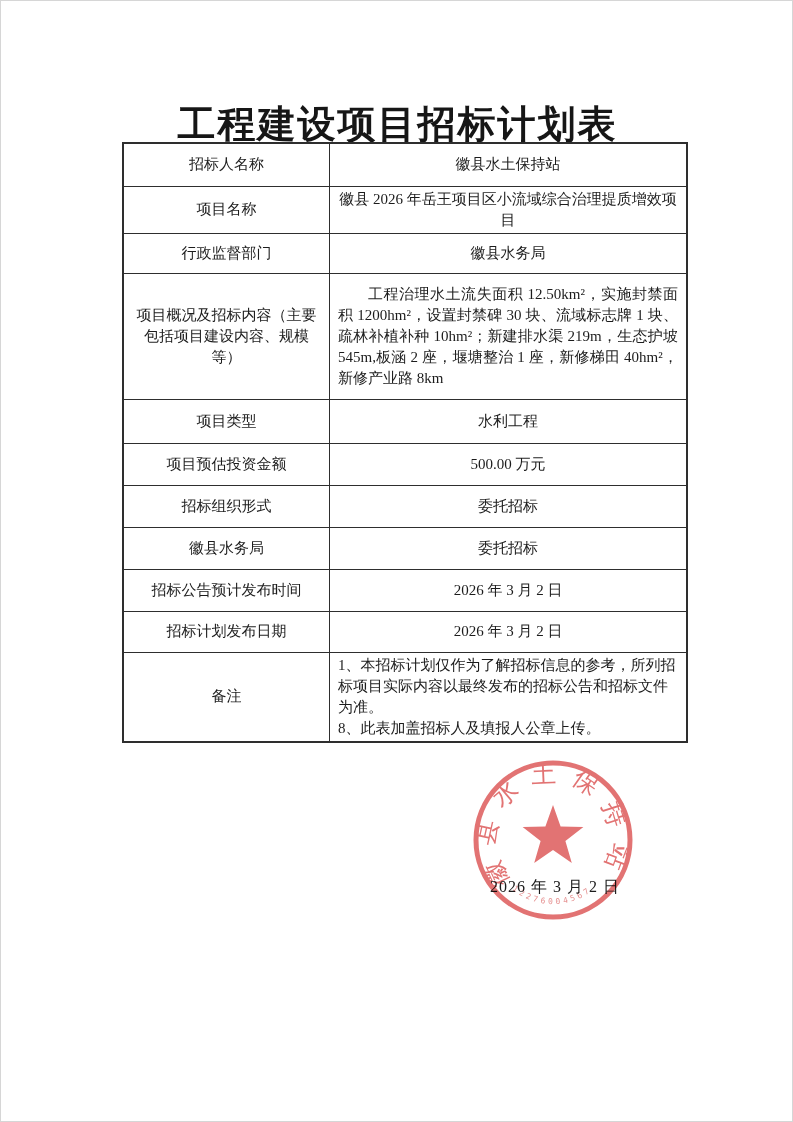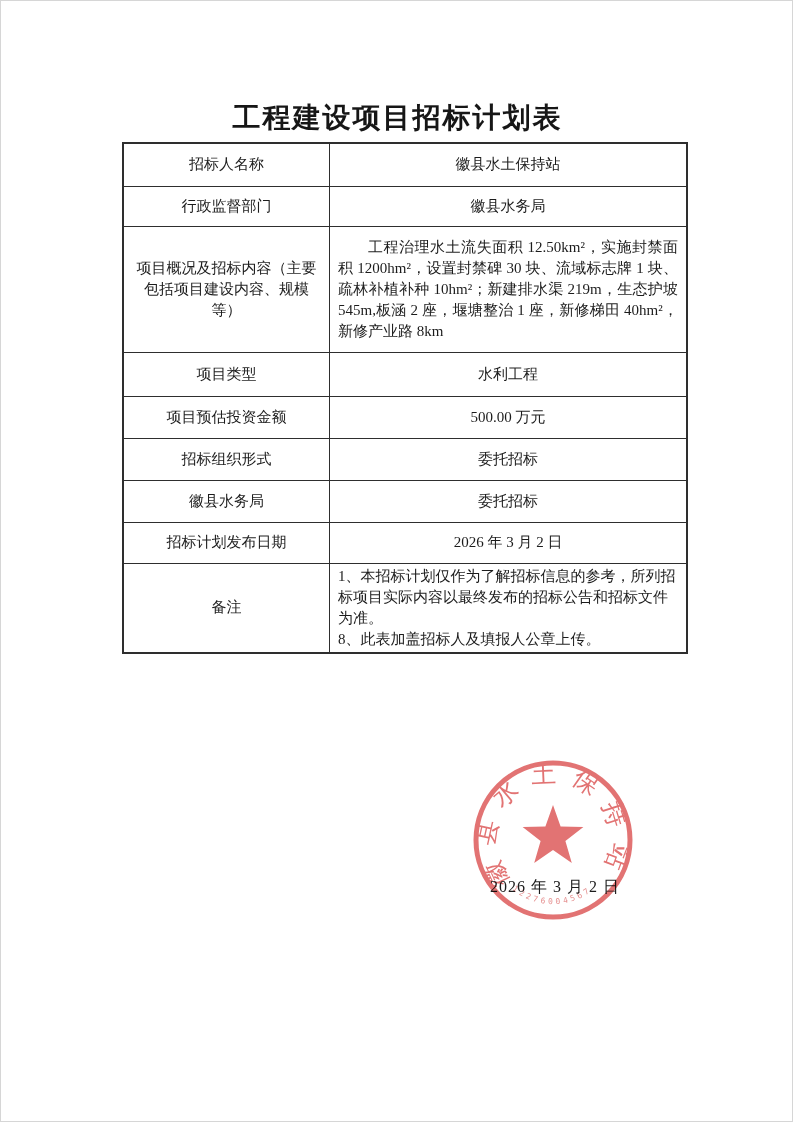--- a/index.html
+++ b/index.html
@@ -15,21 +15,21 @@
     position:absolute;inset:0;
     border:1px solid #d6d6d6;
     box-sizing:border-box;
   }
   .doc-title{
     position:absolute;
     top:98px;left:0;width:793px;
     text-align:center;
     font-family:"Liberation Sans","DejaVu Sans",sans-serif;
     font-weight:bold;
-    font-size:28px;
+    font-size:38px;
     letter-spacing:2px;
     color:#161616;
   }
   table.plan{
     position:absolute;
     left:121px;top:141px;
     width:566px;
     border-collapse:collapse;
     table-layout:fixed;
     border:2px solid #2e2e2e;
@@ -100,20 +100,24 @@
 <div class="page">
 
   <div class="doc-title">工程建设项目招标计划表</div>
 
   <table class="plan">
     <tbody>
       <tr class="r0">
         <td class="lbl">招标人名称</td>
         <td class="val">徽县水土保持站</td>
       </tr>
+      <tr class="r1">
+        <td class="lbl">项目名称</td>
+        <td class="val">徽县 2026 年岳王项目区小流域综合治理提质增效项目</td>
+      </tr>
       <tr class="r2">
         <td class="lbl">行政监督部门</td>
         <td class="val">徽县水务局</td>
       </tr>
       <tr class="r4 r-overview">
         <td class="lbl">项目概况及招标内容（主要包括项目建设内容、规模等）</td>
         <td class="val">工程治理水土流失面积 12.50km²，实施封禁面积 1200hm²，设置封禁碑 30 块、流域标志牌 1 块、疏林补植补种 10hm²；新建排水渠 219m，生态护坡 545m,板涵 2 座，堰塘整治 1 座，新修梯田 40hm²，新修产业路 8km</td>
       </tr>
       <tr class="r5">
         <td class="lbl">项目类型</td>
@@ -123,20 +127,24 @@
         <td class="lbl">项目预估投资金额</td>
         <td class="val">500.00 万元</td>
       </tr>
       <tr class="r7">
         <td class="lbl">招标组织形式</td>
         <td class="val">委托招标</td>
       </tr>
       <tr class="r8">
         <td class="lbl">徽县水务局</td>
         <td class="val">委托招标</td>
+      </tr>
+      <tr class="r9">
+        <td class="lbl">招标公告预计发布时间</td>
+        <td class="val">2026 年 3 月 2 日</td>
       </tr>
       <tr class="r10">
         <td class="lbl">招标计划发布日期</td>
         <td class="val">2026 年 3 月 2 日</td>
       </tr>
       <tr class="r11 r-remark">
         <td class="lbl">备注</td>
         <td class="val">1、本招标计划仅作为了解招标信息的参考，所列招标项目实际内容以最终发布的招标公告和招标文件为准。
 8、此表加盖招标人及填报人公章上传。</td>
       </tr>

